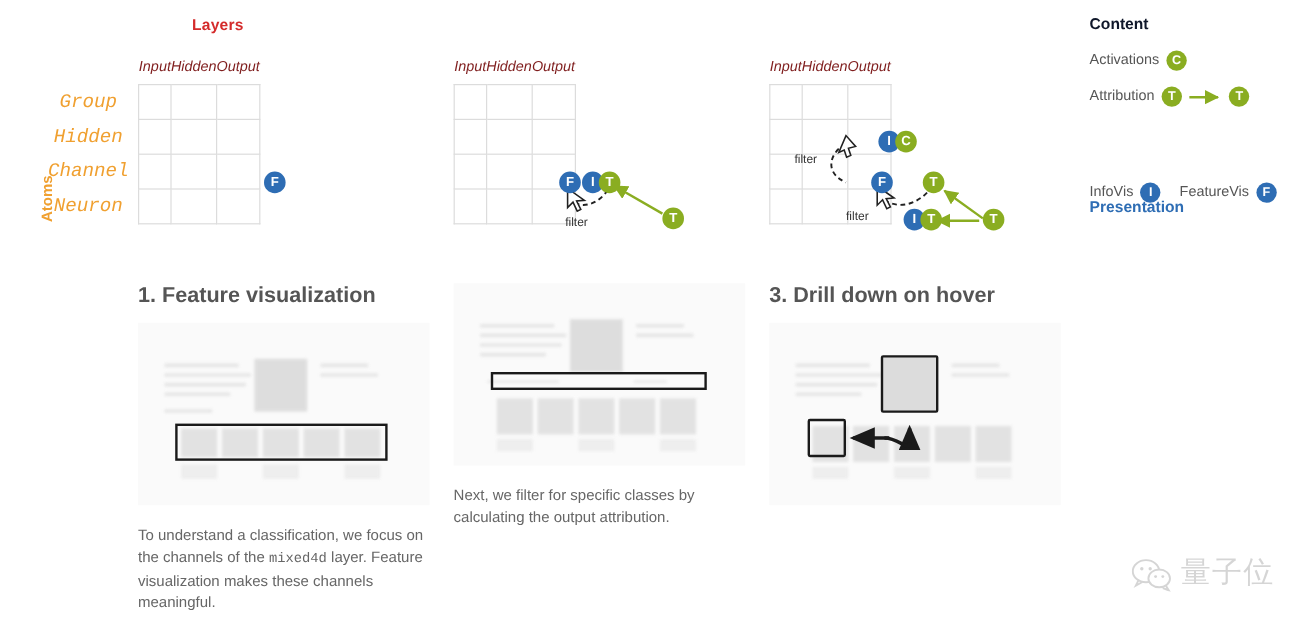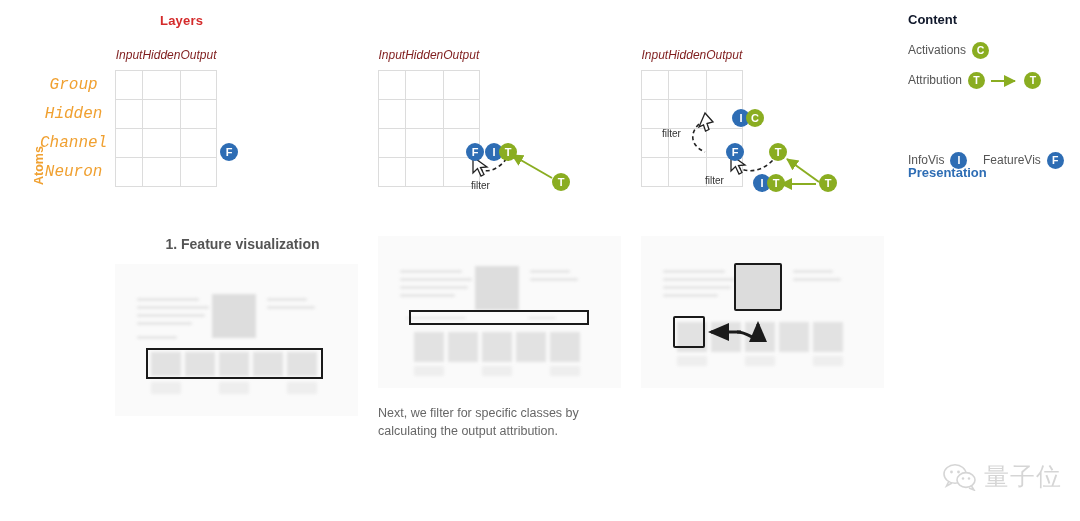--- a/index.html
+++ b/index.html
@@ -97,23 +97,22 @@
     line-height: 17px; text-align: center;
     vertical-align: middle;
     margin-left: 6px;
   }
   .lbadge.blue  { background: #2e6db4; }
   .lbadge.green { background: #8aad21; }
 
   
   .panel { position: absolute; width: 243px; }
   .panel-title {
-    font-size: 14px; font-weight: bold; color: #555;
-    margin: 0 0 12px 12px;
-    text-align: center;
+    font-size: 18px; font-weight: bold; color: #555;
+    margin: 0 0 12px 0;
   }
   .thumb {
     position: relative;
     width: 243px; height: 152px;
     background: #fafafa;
     overflow: hidden;
   }
   .panel-caption {
     margin-top: 16px;
     font-size: 12.5px; line-height: 18px; color: #666;
@@ -135,21 +134,21 @@
   .hl-box {
     position: absolute;
     border: 2px solid #1a1a1a;
     background: #dcdcdc;
   }
 
   
   .watermark {
     position: absolute;
     right: 18px; bottom: 28px;
-    display: flex; align-items: center; gap: 7px;
+    display: flex; align-items: flex-end; gap: 7px;
     opacity: .30;
   }
   .wm-text {
     font-size: 25px; color: #777;
     font-family: "DejaVu Sans", sans-serif;
     letter-spacing: 1px;
   }
 </style>
 </head>
 <body>
@@ -357,20 +356,21 @@
         <div class="fx tile" style="left:70px;  top:88px; width:30px; height:24px;"></div>
         <div class="fx tile" style="left:104px; top:88px; width:30px; height:24px;"></div>
         <div class="fx tile" style="left:138px; top:88px; width:30px; height:24px;"></div>
         <div class="fx tile" style="left:172px; top:88px; width:30px; height:24px;"></div>
         <div class="fx tile" style="left:36px;  top:118px; width:30px; height:12px; opacity:.5;"></div>
         <div class="fx tile" style="left:104px; top:118px; width:30px; height:12px; opacity:.5;"></div>
         <div class="fx tile" style="left:172px; top:118px; width:30px; height:12px; opacity:.5;"></div>
       </div>
       <div class="hl-row" style="left:31px; top:84px; width:177px; height:31px;"></div>
     </div>
+    <p class="panel-caption"><span>To understand a classification, we focus on the channels of the </span><span class="mono">mixed4d</span><span> layer. Feature visualization makes these channels meaningful.</span></p>
   </div>
 
   <div class="panel" style="left:378px; top:236px;">
     <div class="thumb">
       <div class="blurwrap">
         <div class="fx line" style="left:22px; top:34px; width:62px;"></div>
         <div class="fx line" style="left:22px; top:42px; width:72px;"></div>
         <div class="fx line" style="left:22px; top:50px; width:68px;"></div>
         <div class="fx line" style="left:22px; top:58px; width:55px;"></div>
         <div class="fx img" style="left:97px; top:30px; width:44px; height:44px;"></div>
@@ -386,20 +386,21 @@
         <div class="fx tile" style="left:36px;  top:130px; width:30px; height:10px; opacity:.5;"></div>
         <div class="fx tile" style="left:104px; top:130px; width:30px; height:10px; opacity:.5;"></div>
         <div class="fx tile" style="left:172px; top:130px; width:30px; height:10px; opacity:.5;"></div>
       </div>
       <div class="hl-row" style="left:31px; top:74px; width:180px; height:15px;"></div>
     </div>
     <p class="panel-caption"><span>Next, we filter for specific classes by calculating the output attribution.</span></p>
   </div>
 
   <div class="panel" style="left:641px; top:236px;">
+    <p class="panel-title">3. Drill down on hover</p>
     <div class="thumb">
       <div class="blurwrap">
         <div class="fx line" style="left:22px; top:34px; width:62px;"></div>
         <div class="fx line" style="left:22px; top:42px; width:72px;"></div>
         <div class="fx line" style="left:22px; top:50px; width:68px;"></div>
         <div class="fx line" style="left:22px; top:58px; width:55px;"></div>
         <div class="fx line" style="left:152px; top:34px; width:40px;"></div>
         <div class="fx line" style="left:152px; top:42px; width:48px;"></div>
         <div class="fx tile" style="left:36px;  top:86px; width:30px; height:30px;"></div>
         <div class="fx tile" style="left:70px;  top:86px; width:30px; height:30px;"></div>

